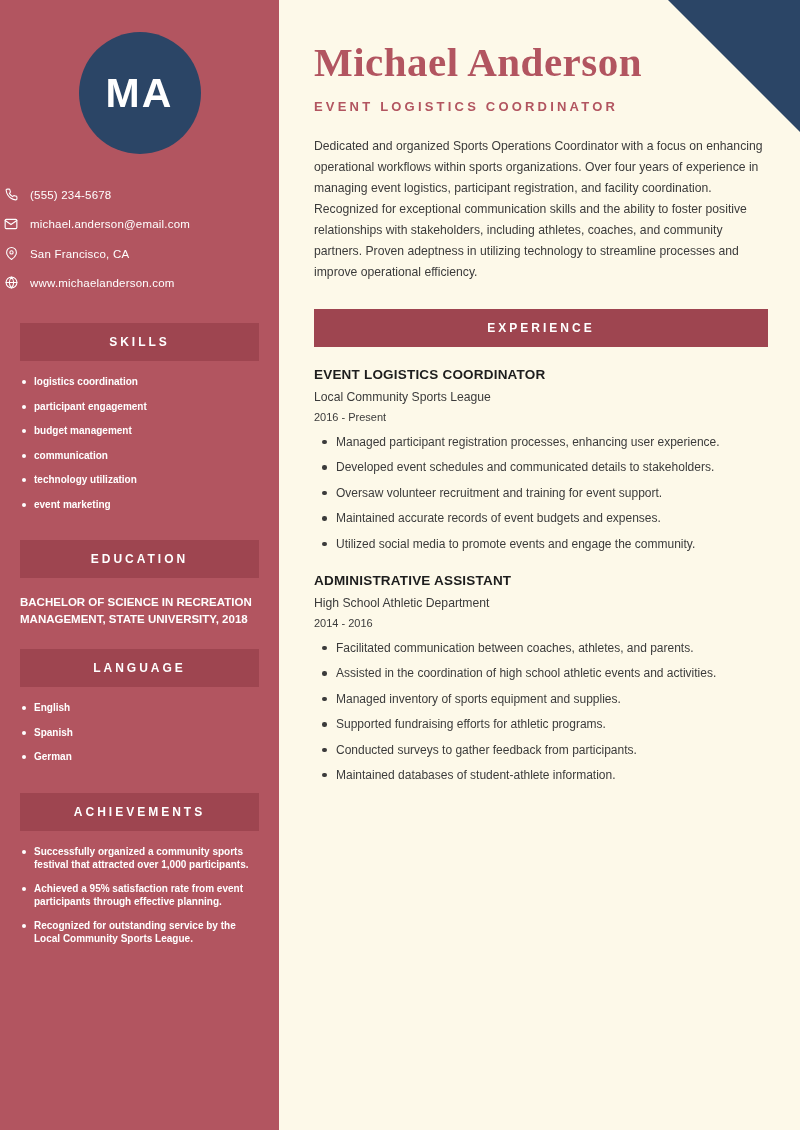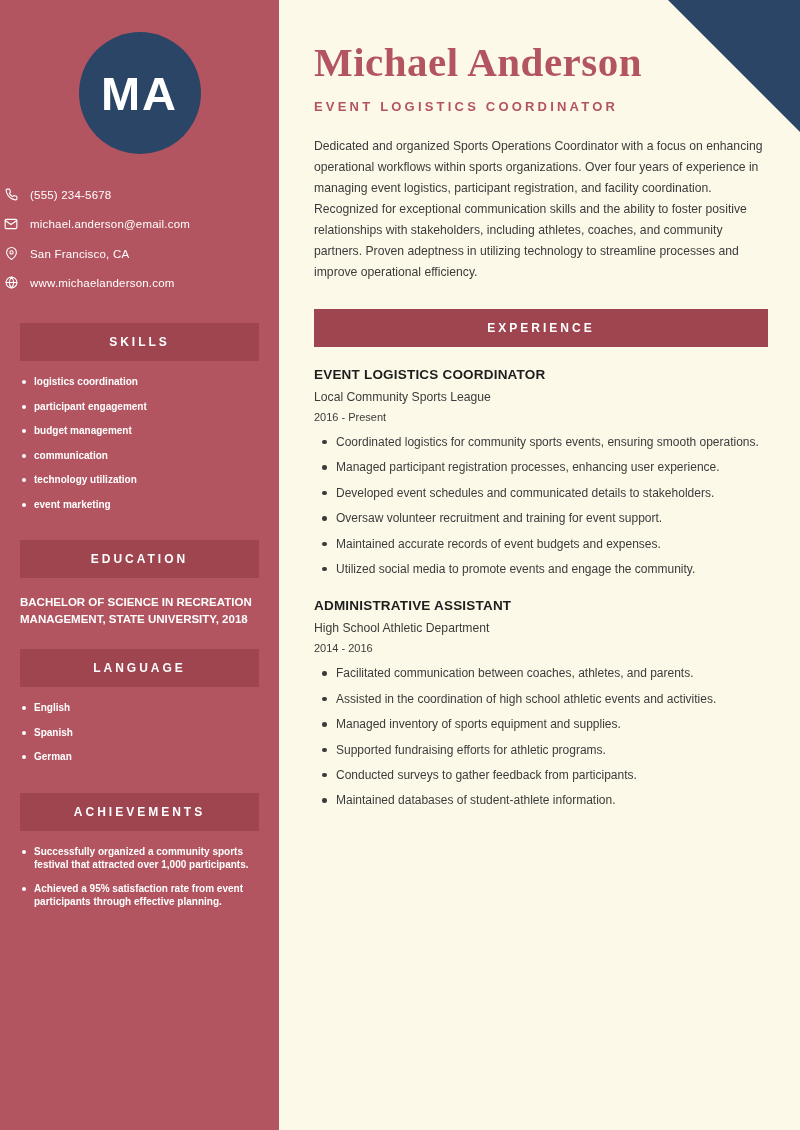--- a/index.html
+++ b/index.html
@@ -38,21 +38,21 @@
   }
   .avatar {
     width: 122px;
     height: 122px;
     border-radius: 50%;
     background: #2b4566;
     display: flex;
     align-items: center;
     justify-content: center;
     color: #ffffff;
-    font-size: 47px;
+    font-size: 41px;
     font-weight: bold;
     letter-spacing: 2px;
   }
 
   .contact {
     margin-top: 34px;
   }
   .contact-row {
     display: flex;
     align-items: center;
@@ -298,39 +298,39 @@
       <li>English</li>
       <li>Spanish</li>
       <li>German</li>
     </ul>
 
     <div class="sec-spacer-md"></div>
     <div class="sec-header">ACHIEVEMENTS</div>
     <ul class="side-list ach-list">
       <li>Successfully organized a community sports festival that attracted over 1,000 participants.</li>
       <li>Achieved a 95% satisfaction rate from event participants through effective planning.</li>
+      <li>Recognized for outstanding service by the Local Community Sports League.</li>
     </ul>
 
   </aside>
 
   <main class="main">
     <div class="corner"></div>
 
     <h1 class="name">Michael Anderson</h1>
     <div class="job-title">EVENT LOGISTICS COORDINATOR</div>
     <p class="summary">Dedicated and organized Sports Operations Coordinator with a focus on enhancing operational workflows within sports organizations. Over four years of experience in managing event logistics, participant registration, and facility coordination. Recognized for exceptional communication skills and the ability to foster positive relationships with stakeholders, including athletes, coaches, and community partners. Proven adeptness in utilizing technology to streamline processes and improve operational efficiency.</p>
 
     <div class="main-sec-header">EXPERIENCE</div>
 
     <section class="job">
       <div class="job-role">EVENT LOGISTICS COORDINATOR</div>
       <div class="job-org">Local Community Sports League</div>
       <div class="job-dates">2016 - Present</div>
       <ul class="bullets">
-        <li>Coordinated logistics for community sports events, ensuring smooth operations.</li>
         <li>Managed participant registration processes, enhancing user experience.</li>
         <li>Developed event schedules and communicated details to stakeholders.</li>
         <li>Oversaw volunteer recruitment and training for event support.</li>
         <li>Maintained accurate records of event budgets and expenses.</li>
         <li>Utilized social media to promote events and engage the community.</li>
       </ul>
     </section>
 
     <section class="job">
       <div class="job-role">ADMINISTRATIVE ASSISTANT</div>

